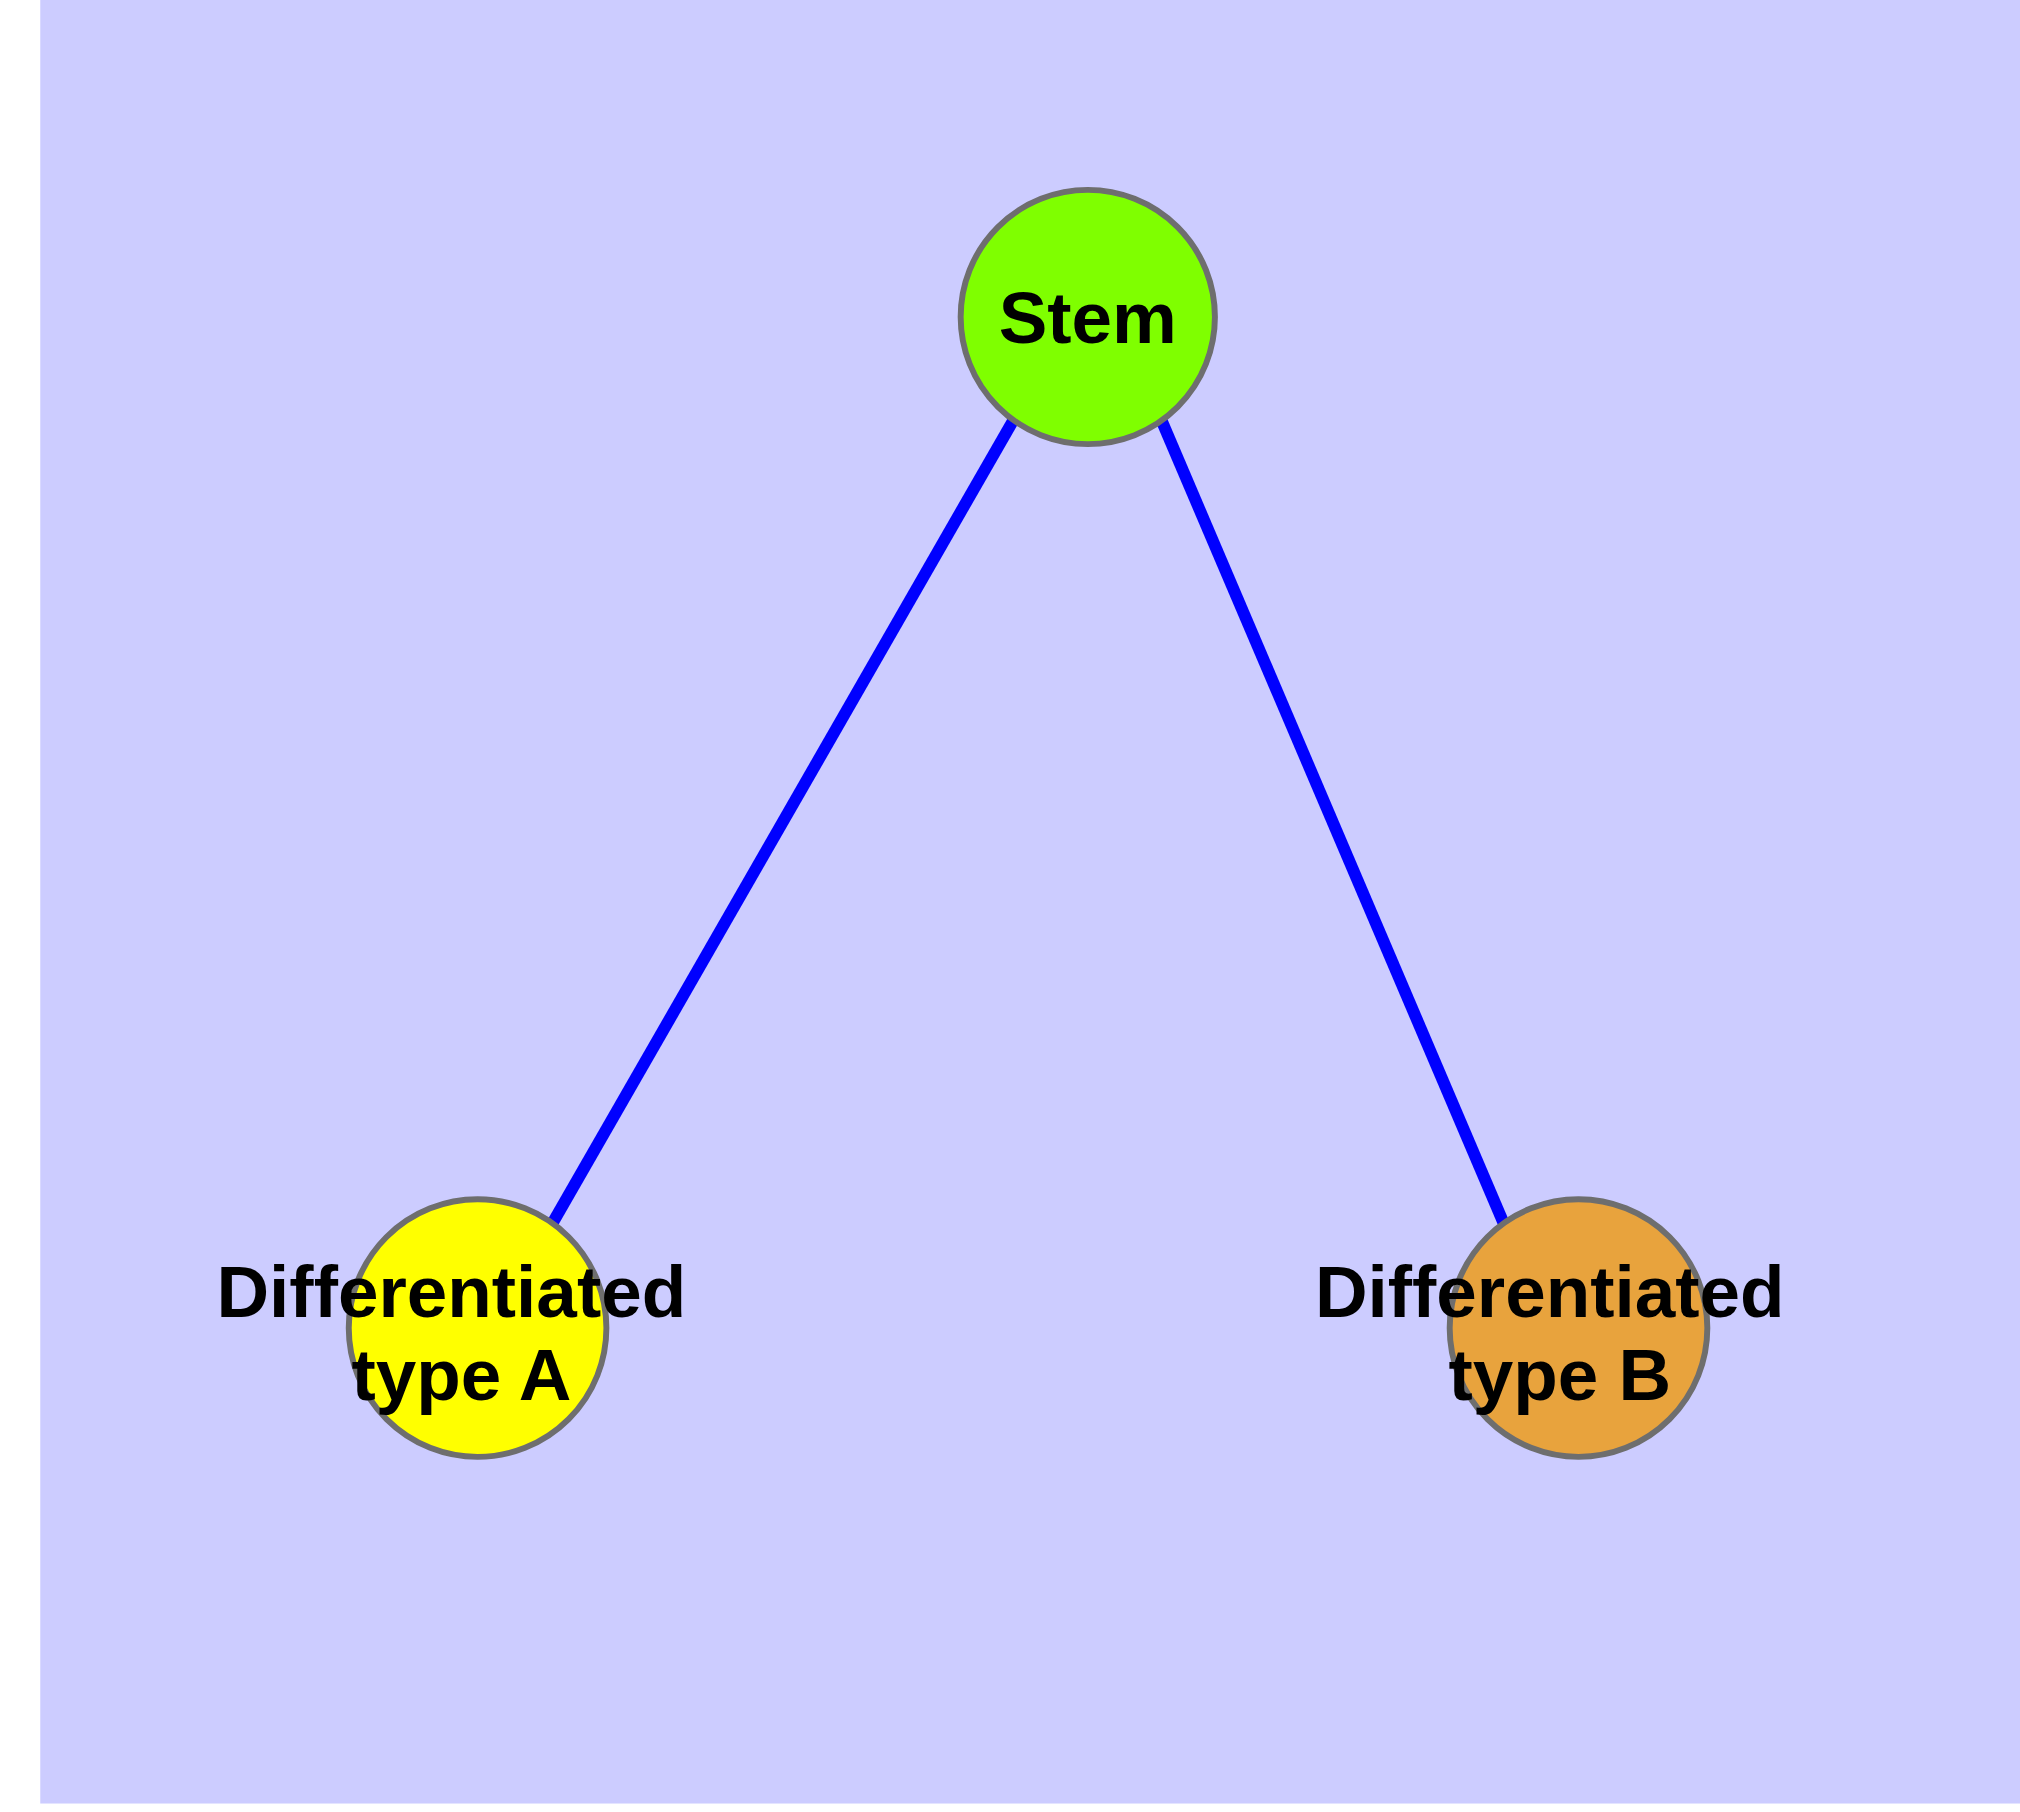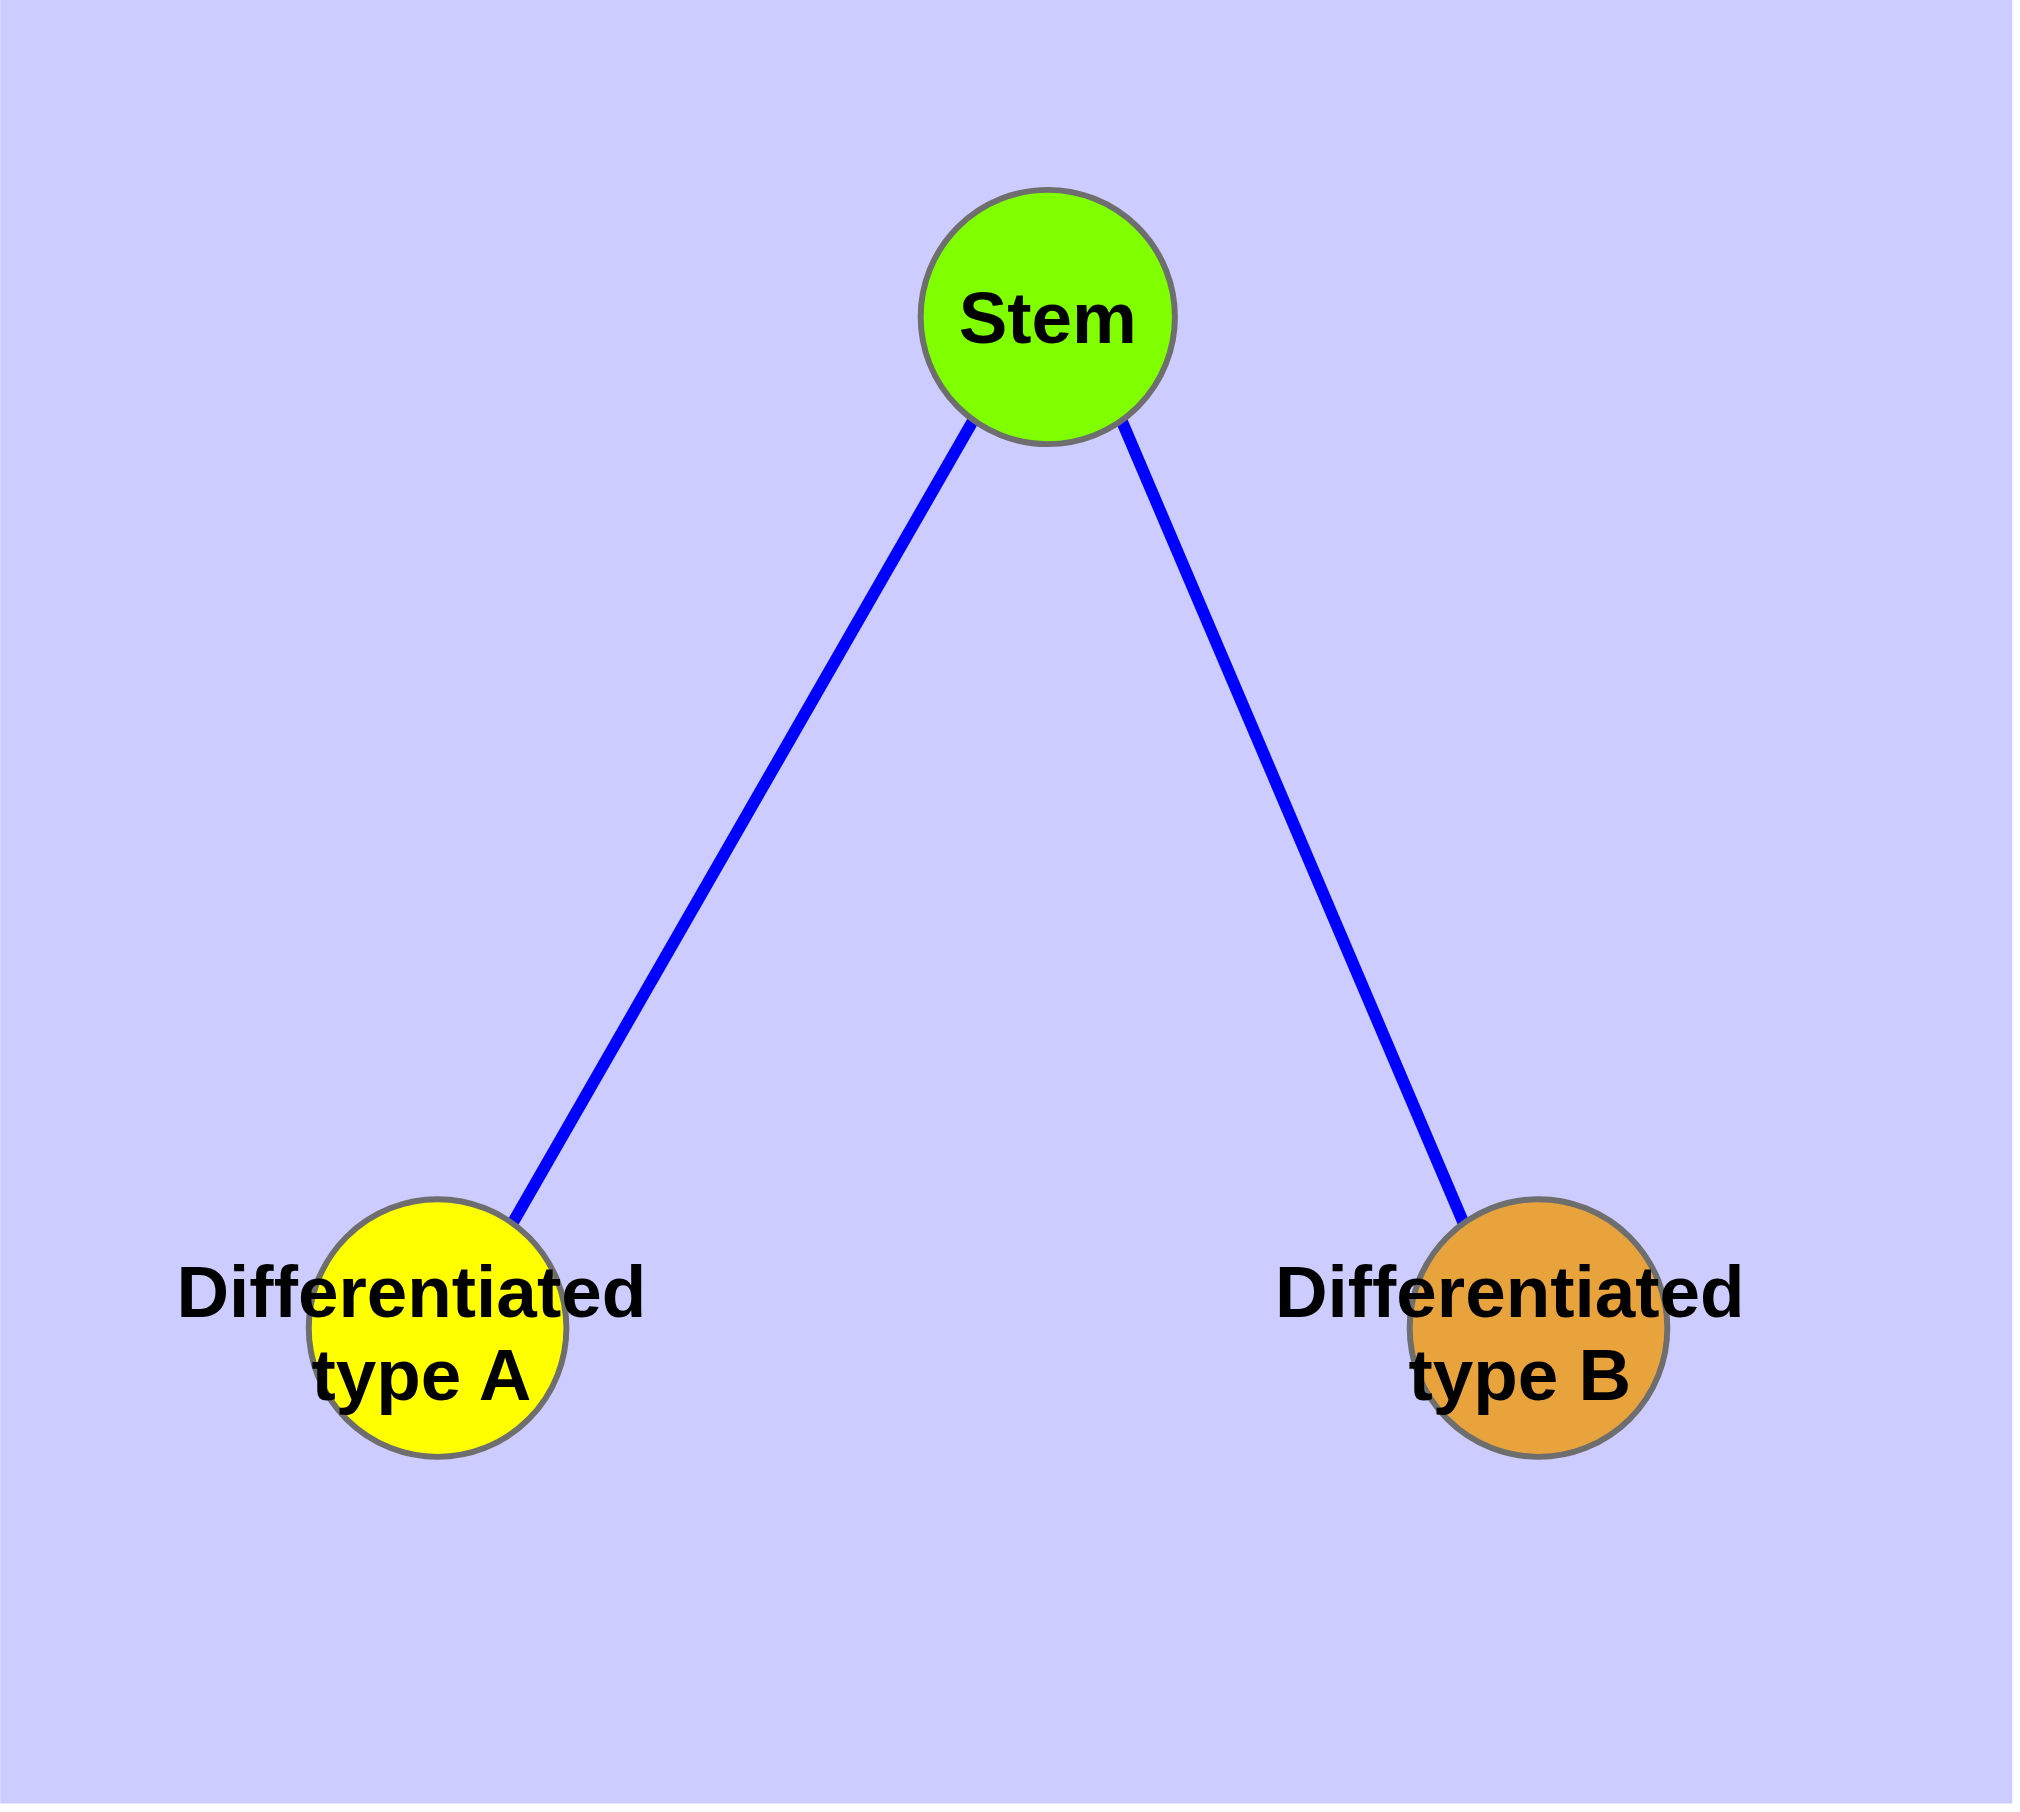--- a/index.html
+++ b/index.html
@@ -30,21 +30,21 @@
   }
   .node-label-text {
     font-family: "Liberation Sans", sans-serif;
     font-weight: bold;
     fill: #000000;
   }
 </style>
 </head>
 <body style="width: 2021px; height: 1812px;">
 
-<div id="canvas-root" style="width: 1634px; height: 1812px; background: rgb(255, 255, 255);">
+<div id="canvas-root" style="width: 1634px; height: 1812px; background: rgb(255, 255, 255); margin-left: 40px;">
   <svg id="graph-svg" viewBox="0 0 2384 2138" xmlns="http://www.w3.org/2000/svg" style="width: 2021px; height: 1812px;">
 
     <rect id="bg-rect" x="0" y="0" width="2374" height="2128" fill="#ccccff"></rect>
 
     <g id="edges-layer">
       <line id="edge-stem-to-a" x1="1148" y1="496" x2="604" y2="1444" stroke="#0000ff" stroke-width="14" stroke-linecap="butt"></line>
       <line id="edge-stem-to-b" x1="1323" y1="496" x2="1727" y2="1444" stroke="#0000ff" stroke-width="14" stroke-linecap="butt"></line>
     </g>
 
     <g id="nodes-layer">

